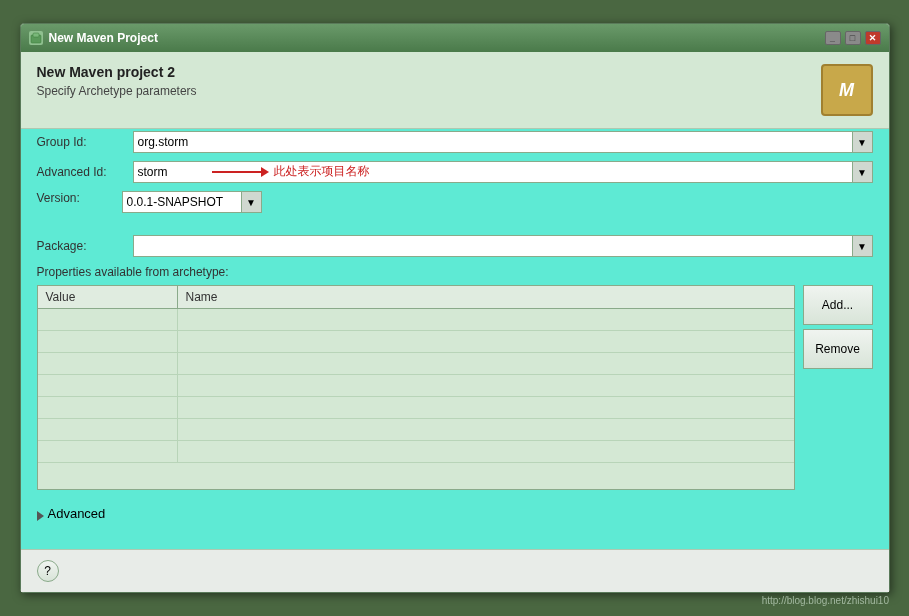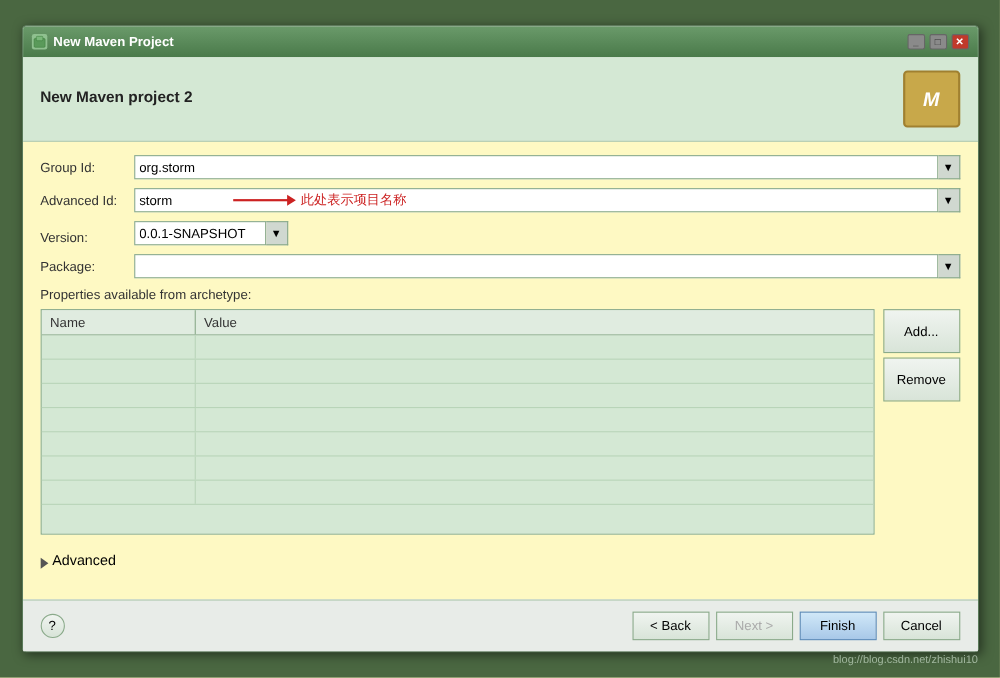--- a/index.html
+++ b/index.html
@@ -67,21 +67,21 @@
       align-items: center;
       justify-content: center;
       color: #333;
     }
     .title-btn.close { background: #c0392b; color: white; }
     .header-section {
       background: #d4e8d4;
       padding: 12px 16px 12px 16px;
       border-bottom: 1px solid #b0c8b0;
       display: flex;
-      align-items: center;
+      align-items: flex-start;
       justify-content: space-between;
       gap: 44px;
     }
     .header-text h2 {
       font-size: 14px;
       font-weight: bold;
       color: #222;
       margin-bottom: 4px;
     }
     .header-text p {
@@ -97,22 +97,22 @@
       display: flex;
       align-items: center;
       justify-content: center;
       font-weight: bold;
       font-size: 18px;
       color: white;
       font-style: italic;
     }
     .content {
       flex: 1;
-      padding: 12px 16px;
-      background: #fef9c3;
+      padding: 2px 16px;
+      background: #5eead4;
       overflow-y: auto;
     }
     .form-row {
       display: flex;
       align-items: center;
       margin-bottom: 8px;
     }
     .form-label {
       width: 85px;
       font-size: 12px;
@@ -125,20 +125,21 @@
       align-items: center;
     }
     .form-input {
       flex: 1;
       height: 22px;
       border: 1px solid #8aaa8a;
       background: white;
       padding: 2px 4px;
       font-size: 12px;
       outline: none;
+      margin-left: 11px;
     }
     .form-dropdown-btn {
       width: 20px;
       height: 22px;
       background: #d0d8d0;
       border: 1px solid #8aaa8a;
       border-left: none;
       cursor: pointer;
       display: flex;
       align-items: center;
@@ -159,22 +160,22 @@
       align-items: center;
       gap: 4px;
     }
     .annotation-text {
       color: #cc2222;
       font-size: 12px;
       margin-left: 8px;
     }
     .version-row {
       display: flex;
-      align-items: flex-end;
-      margin-bottom: 8px;
+      align-items: flex-start;
+      margin-bottom: 22px;
     }
     .version-select-wrapper {
       display: flex;
       align-items: center;
     }
     .version-input {
       width: 120px;
       height: 22px;
       border: 1px solid #8aaa8a;
       background: white;
@@ -346,20 +347,21 @@
     <div class="title-controls">
       <div class="title-btn">_</div>
       <div class="title-btn">□</div>
       <div class="title-btn close">✕</div>
     </div>
   </div>
 
   <div class="header-section">
     <div class="header-text">
       <h2>New Maven project 2</h2>
+      <p>Specify Archetype parameters</p>
     </div>
     <div class="maven-logo">M</div>
   </div>
 
   <div class="content">
 
     <div class="form-row">
       <div class="form-label">Group Id:</div>
       <div class="form-input-wrapper">
         <input class="form-input" type="text" value="org.storm" style="">
@@ -398,22 +400,22 @@
         <input class="form-input" type="text" value="" style="">
         <div class="form-dropdown-btn">▼</div>
       </div>
     </div>
 
     <div class="properties-label">Properties available from archetype:</div>
 
     <div class="table-section">
       <div class="table-container">
         <div class="table-header">
+          <div class="table-header-cell">Value</div>
           <div class="table-header-cell">Name</div>
-          <div class="table-header-cell">Value</div>
         </div>
         <div class="table-body">
 
           <div class="table-row-item">
             <div class="table-cell"></div>
             <div class="table-cell"></div>
           </div>
           <div class="table-row-item">
             <div class="table-cell"></div>
             <div class="table-cell"></div>
@@ -452,22 +454,16 @@
         <span>Advanced</span>
       </div>
     </div>
 
   </div>
 
   <div class="footer">
     <div class="footer-left">
       <button class="help-btn">?</button>
     </div>
-    <div class="footer-right">
-      <button class="nav-btn">&lt; Back</button>
-      <button class="nav-btn disabled">Next &gt;</button>
-      <button class="nav-btn finish">Finish</button>
-      <button class="nav-btn">Cancel</button>
-    </div>
   </div>
 </div>
 
-<div class="url-watermark" style="position:fixed;bottom:10px;right:20px;">blog://blog.csdn.net/zhishui10</div>
+<div class="url-watermark" style="position:fixed;bottom:10px;right:20px;">http://blog.blog.net/zhishui10</div>
 
 </body></html>

